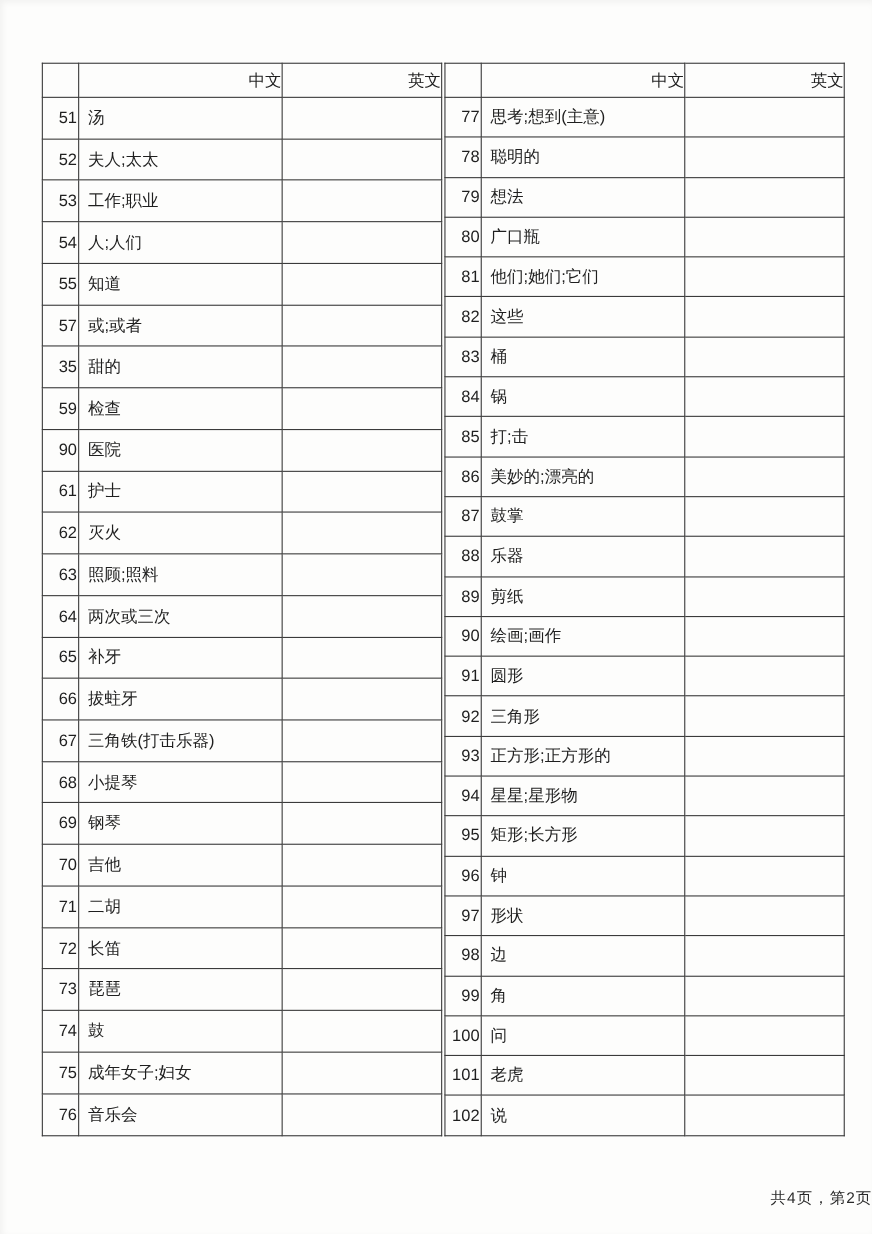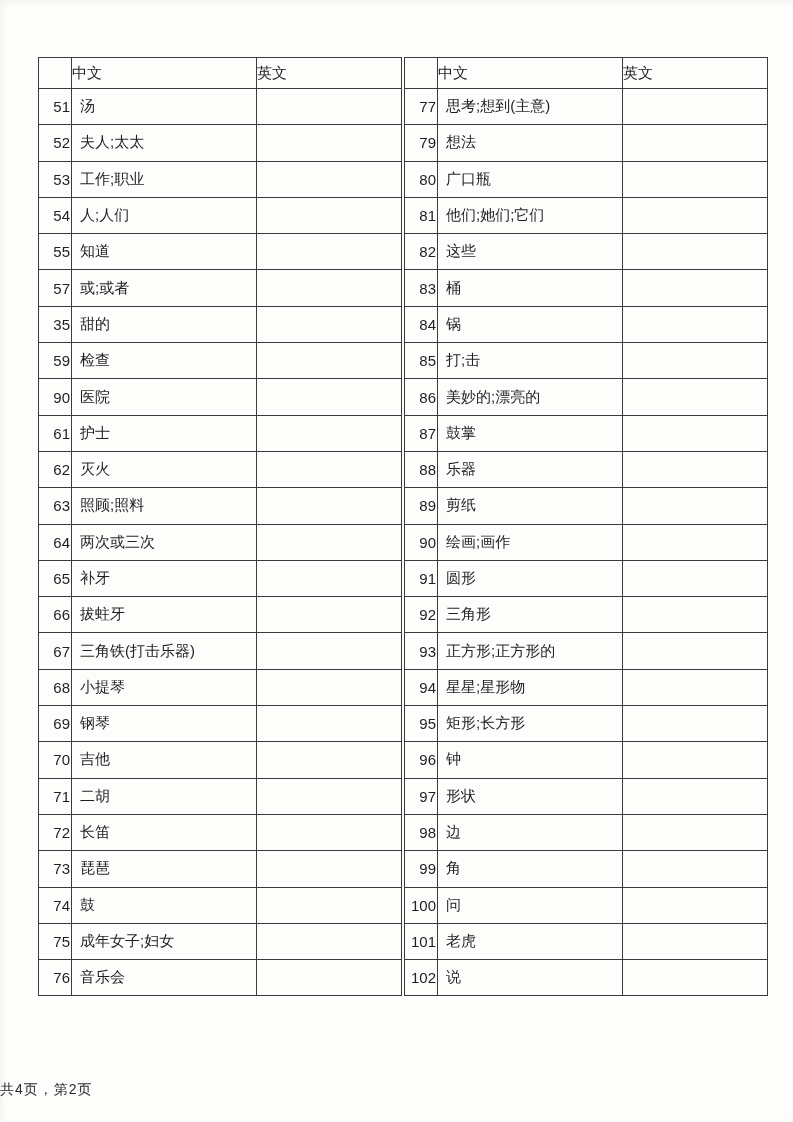--- a/index.html
+++ b/index.html
@@ -41,27 +41,27 @@
   }
   table.vocab thead tr { height: 31px; }
   table.vocab tbody tr { height: 36.3px; }
   
   table.vocab tbody td {
     box-shadow: 0 2px 0 -1px rgba(150,150,150,0.25);
   }
   .c-num { width: 30px; text-align: right; padding: 0 1px; }
   .c-cn  { width: 184px; text-align: left; padding: 0 4px 0 8px; }
   .c-en  { width: 144px; }
-  th.c-cn, th.c-en { text-align: left; padding: 0; }
+  th.c-cn, th.c-en { text-align: right; padding: 0; }
   .footer {
     position: absolute;
     top: 1081px;
     left: 0;
     width: 100%;
-    text-align: left;
+    text-align: right;
     font-size: 14px;
     color: #2a2a2a;
     letter-spacing: 1px;
   }
 </style>
 </head>
 <body>
 
 <div class="page">
   <div class="tables-wrap">
@@ -211,20 +211,25 @@
           <th class="c-en">英文</th>
         </tr>
       </thead>
       <tbody>
           <tr>
             <td class="c-num">77</td>
             <td class="c-cn">思考;想到(主意)</td>
             <td class="c-en"></td>
           </tr>
           <tr>
+            <td class="c-num">78</td>
+            <td class="c-cn">聪明的</td>
+            <td class="c-en"></td>
+          </tr>
+          <tr>
             <td class="c-num">79</td>
             <td class="c-cn">想法</td>
             <td class="c-en"></td>
           </tr>
           <tr>
             <td class="c-num">80</td>
             <td class="c-cn">广口瓶</td>
             <td class="c-en"></td>
           </tr>
           <tr>

